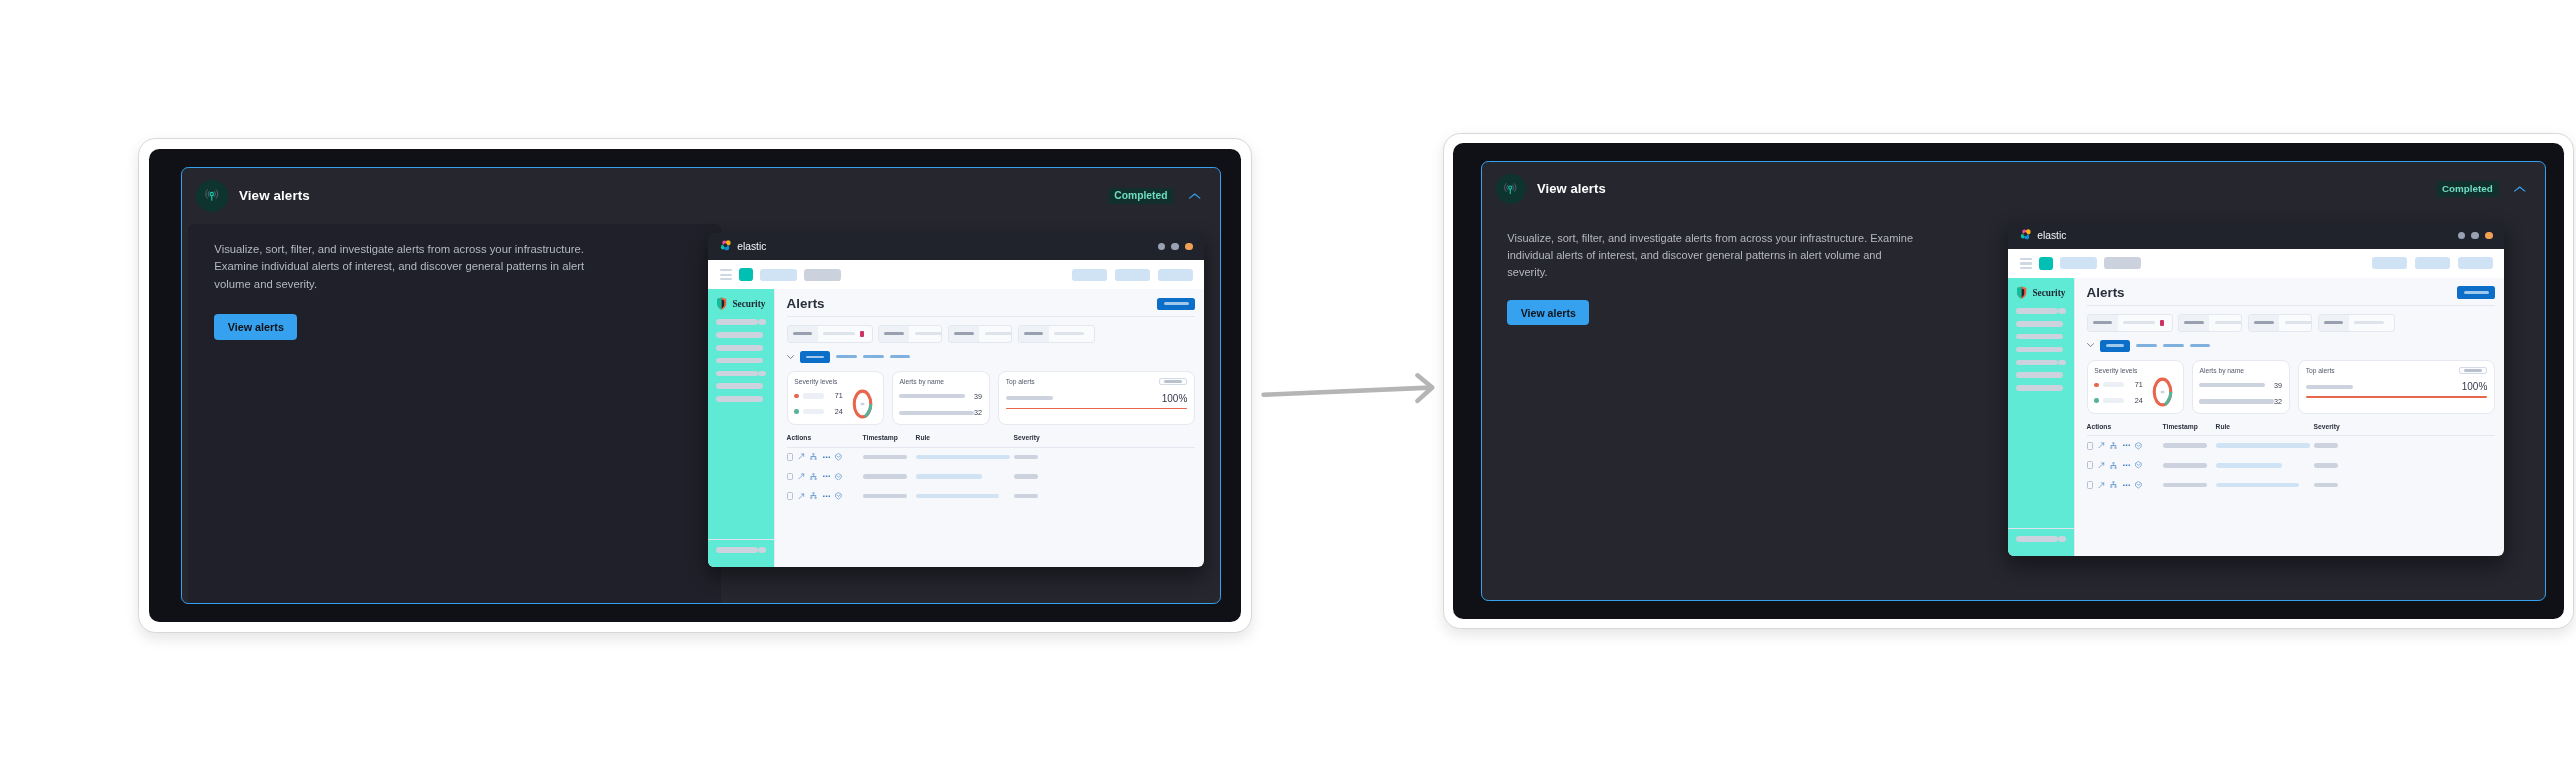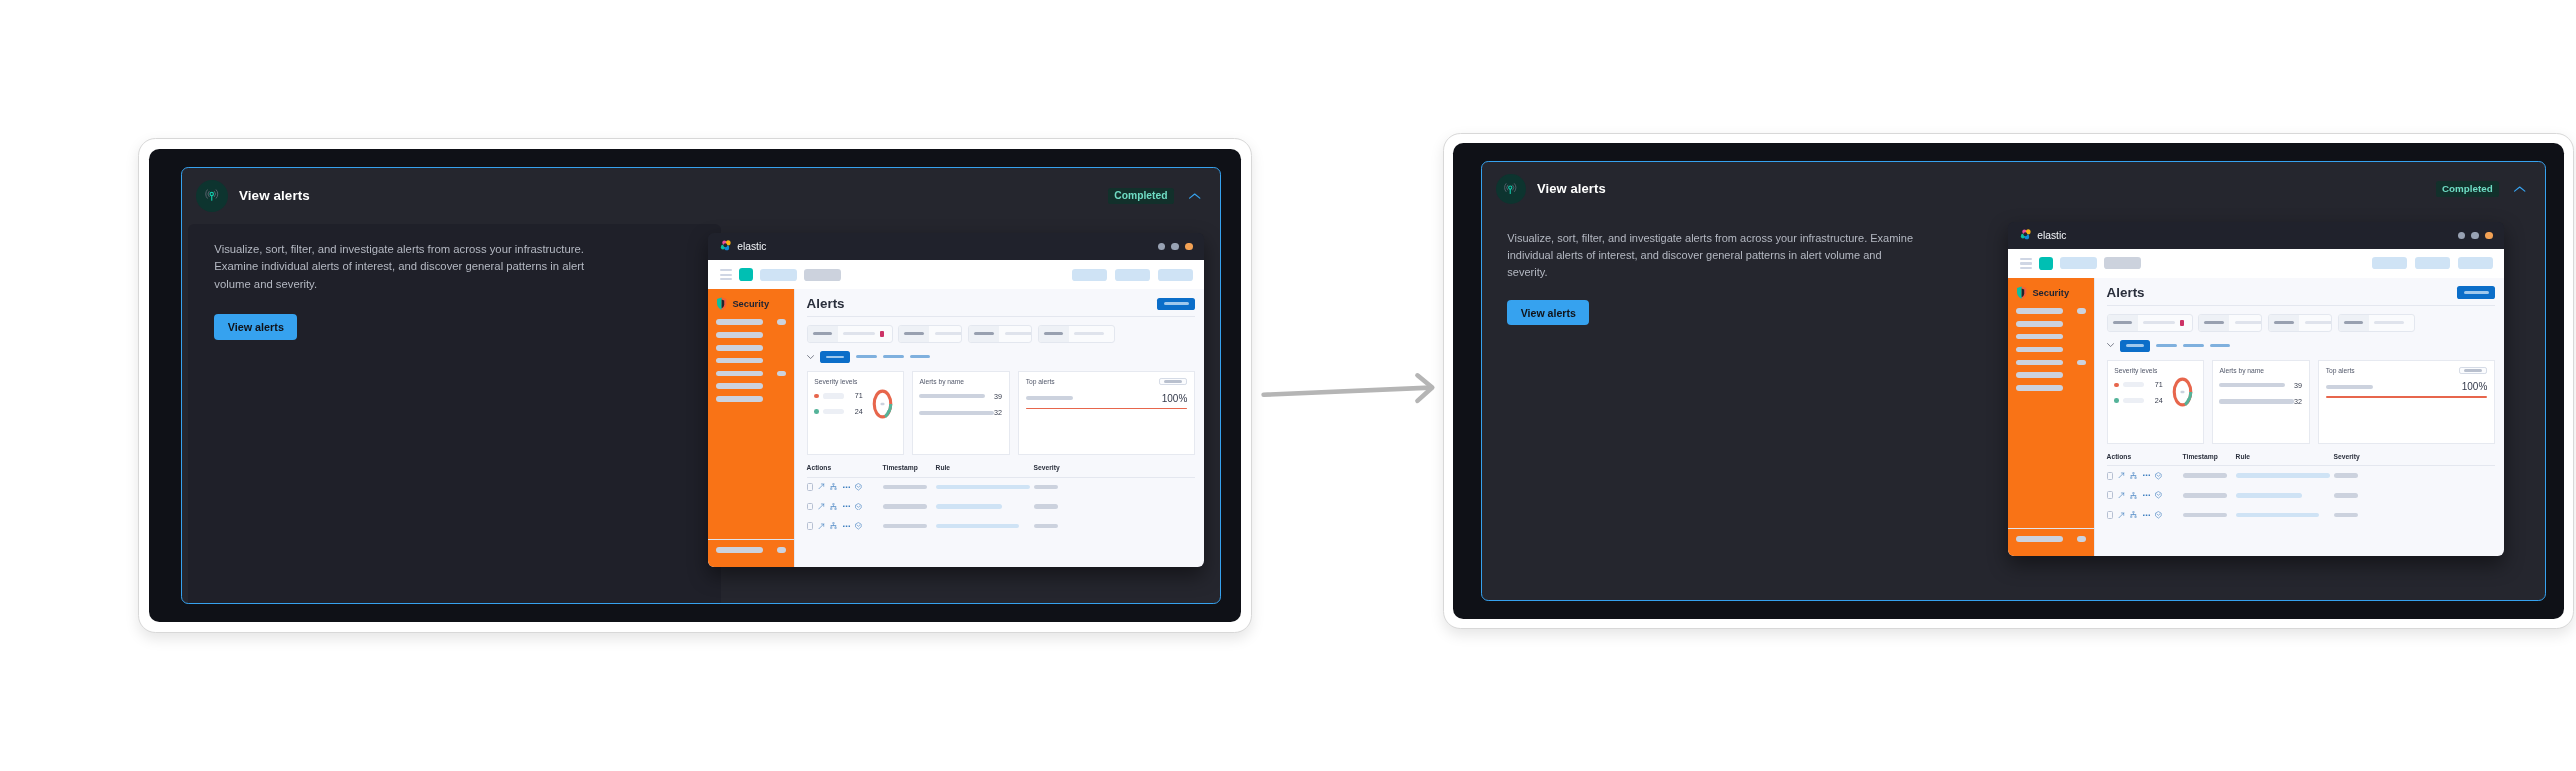--- a/index.html
+++ b/index.html
@@ -176,25 +176,26 @@
   .nav-sq { width: 13.4px; height: 13.4px; border-radius: 3.1px; background: #00bfb3; }
   .nav-pill { height: 12px; border-radius: 3.1px; }
   .nav-pill.blue { width: 37px; background: #cfe3f5; }
   .nav-pill.grey { width: 37px; background: #ccd2dd; }
   .nav-right { margin-left: auto; display: flex; gap: 8.2px; }
   .nav-right .nav-pill.blue { width: 35px; }
 
   .shot-main { display: flex; height: calc(334px - 27px - 29px); background: #f7f8fc; }
 
   .shot-side {
-    width: 87px; flex: 0 0 auto;
-    background: #f97316;
+    width: 67px; flex: 0 0 auto;
+    background: #5eead4;
     border-right: 0.5px solid #e6e9f0;
     padding: 8.2px 0 0 0;
     position: relative;
+    font-family: Liberation Serif, serif;
   }
   .side-brand { display: flex; align-items: center; gap: 4.6px; padding: 0 0 0 8.2px; margin-bottom: 8.2px; }
   .sec-shield { width: 11.3px; height: 13.4px; flex: 0 0 auto; }
   .sec-name { color: #1e2433; font-size: 9.3px; font-weight: bold; }
   .side-row {
     display: flex; align-items: center; justify-content: space-between;
     padding: 0 8.2px; margin-bottom: 6.7px; height: 6.2px;
   }
   .side-bar { height: 5.7px; width: 47px; border-radius: 3.1px; background: #ccd2de; }
   .side-chip { width: 9.3px; height: 5.7px; border-radius: 3.1px; background: #ccd2de; }
@@ -225,22 +226,22 @@
   .pinkdot { width: 3.1px; height: 6.2px; border-radius: 1px; background: #cc3366; }
 
   .tabsrow { display: flex; align-items: center; gap: 6.2px; margin: 8.2px 0 8.2px; }
   .caret-down { width: 7.2px; height: 4.6px; }
   .tab-active { width: 30px; height: 12px; background: #0b6ec9; border-radius: 2.6px; display: flex; align-items: center; justify-content: center; }
   .tab-active i { width: 18.5px; height: 2.6px; background: #9fc8ec; border-radius: 1.5px; display: block; }
   .tab-bar { width: 20.6px; height: 3.1px; background: #7fb0de; border-radius: 1.5px; }
 
   .panels { display: flex; gap: 8.2px; }
   .mini {
-    border: 0.5px solid #e6e9f0; border-radius: 0; background: #fff;
-    padding: 5.7px 6.7px; height: 84px; position: relative;
+    border: 0.5px solid #e6e9f0; border-radius: 8px; background: #fff;
+    padding: 5.7px 6.7px; height: 54px; position: relative;
   }
   .mini.sev { width: 97px; }
   .mini.byname { width: 98px; }
   .mini.top { flex: 1 1 auto; }
   .mini-title { font-size: 6.7px; color: #52586a; }
   .mini .top-head { display: flex; align-items: center; }
   .select-box { margin-left: auto; border: 0.5px solid #d5dbe6; border-radius: 2.1px; background: #fbfcfe; padding: 1.5px 4.1px; }
   .select-box i { display: block; width: 18.5px; height: 2.6px; background: #b9c0ce; border-radius: 1.5px; }
 
   .sev-row { display: flex; align-items: center; gap: 4.1px; margin-top: 6.7px; }

